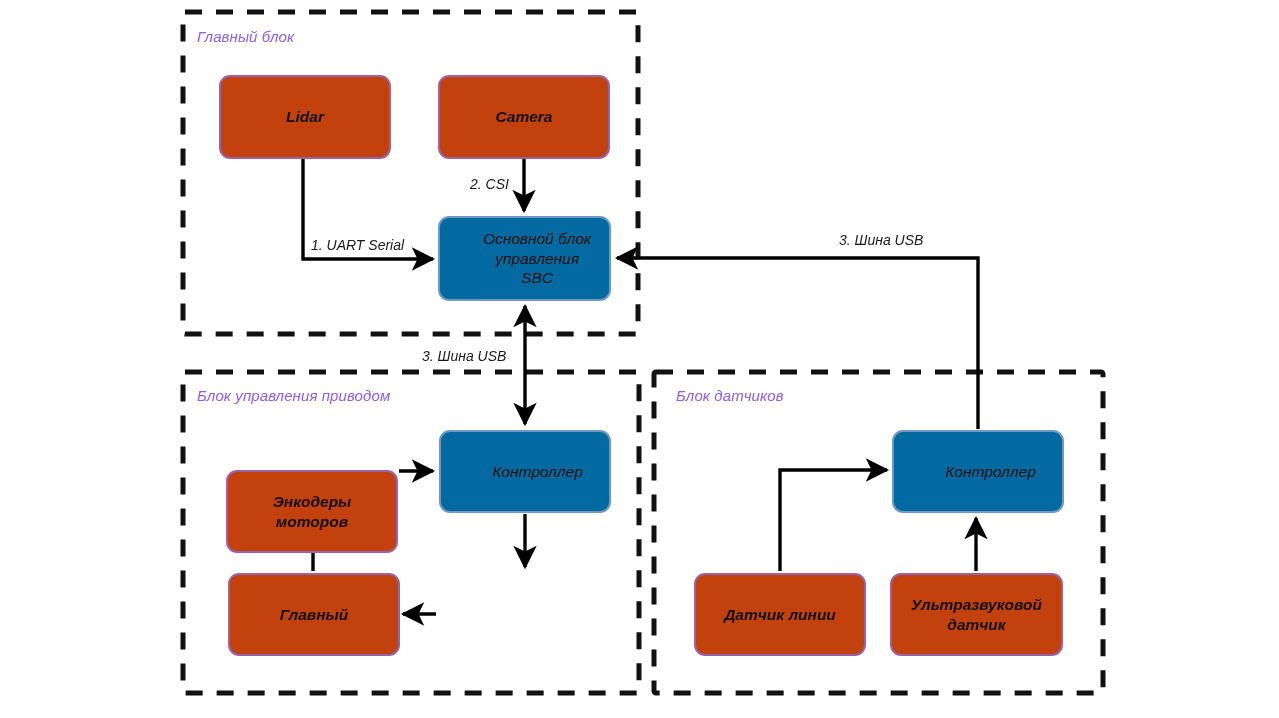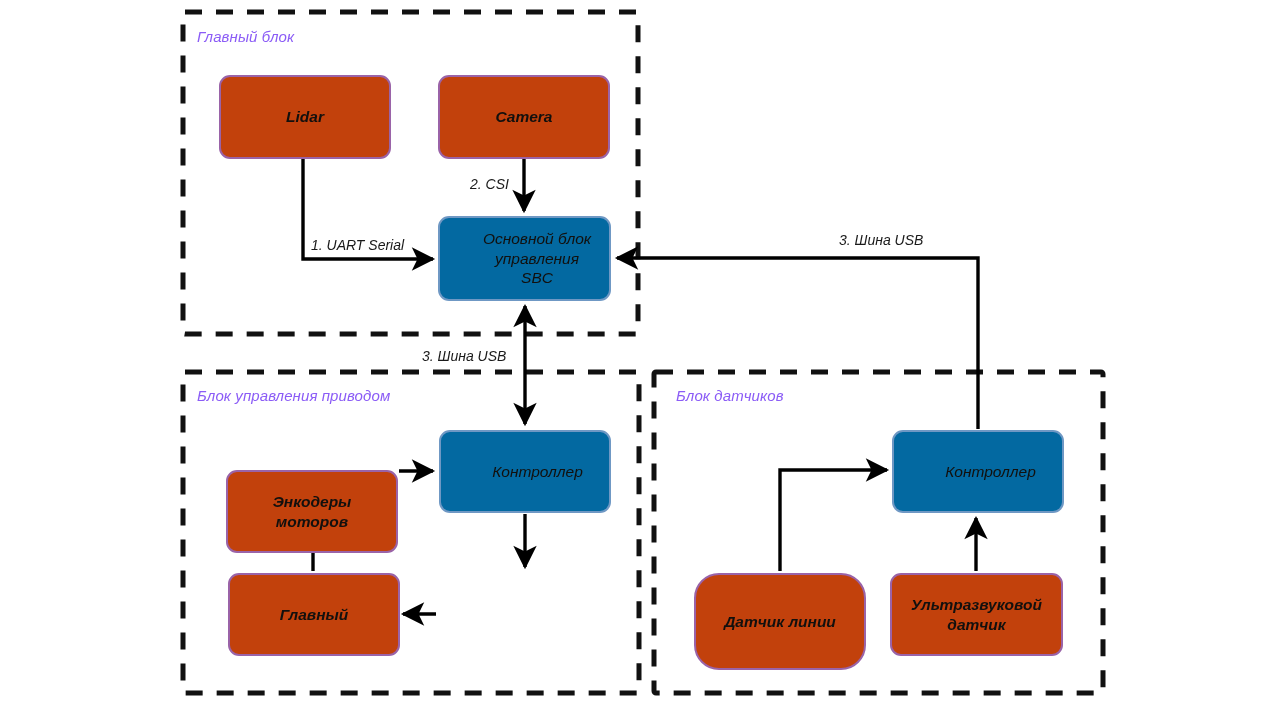--- a/index.html
+++ b/index.html
@@ -108,21 +108,21 @@
   <div class="node purple" style="left:226px;top:430px;width:172px;height:83px;margin-top:40px;">Энкодеры
 моторов</div>
 
   <div class="node blue" style="left:439px;top:430px;width:172px;height:83px;">Контроллер</div>
 
   <div class="node purple" style="left:228px;top:573px;width:172px;height:83px;">Главный</div>
 
 
   <div class="node blue" style="left:892px;top:430px;width:172px;height:83px;">Контроллер</div>
 
-  <div class="node purple" style="left:694px;top:573px;width:172px;height:97px;border-radius:25px;">Датчик линии</div>
+  <div class="node purple" style="left:694px;top:573px;width:172px;height:83px;">Датчик линии</div>
 
   <div class="node purple" style="left:890px;top:573px;width:173px;height:83px;">Ультразвуковой
 датчик</div>
 
   <div class="edge-label" style="left:311px;top:237px;">1. UART Serial</div>
   <div class="edge-label" style="left:470px;top:176px;">2. CSI</div>
   <div class="edge-label" style="left:839px;top:232px;">3. Шина USB</div>
   <div class="edge-label" style="left:422px;top:348px;">3. Шина USB</div>
 
 </div>

